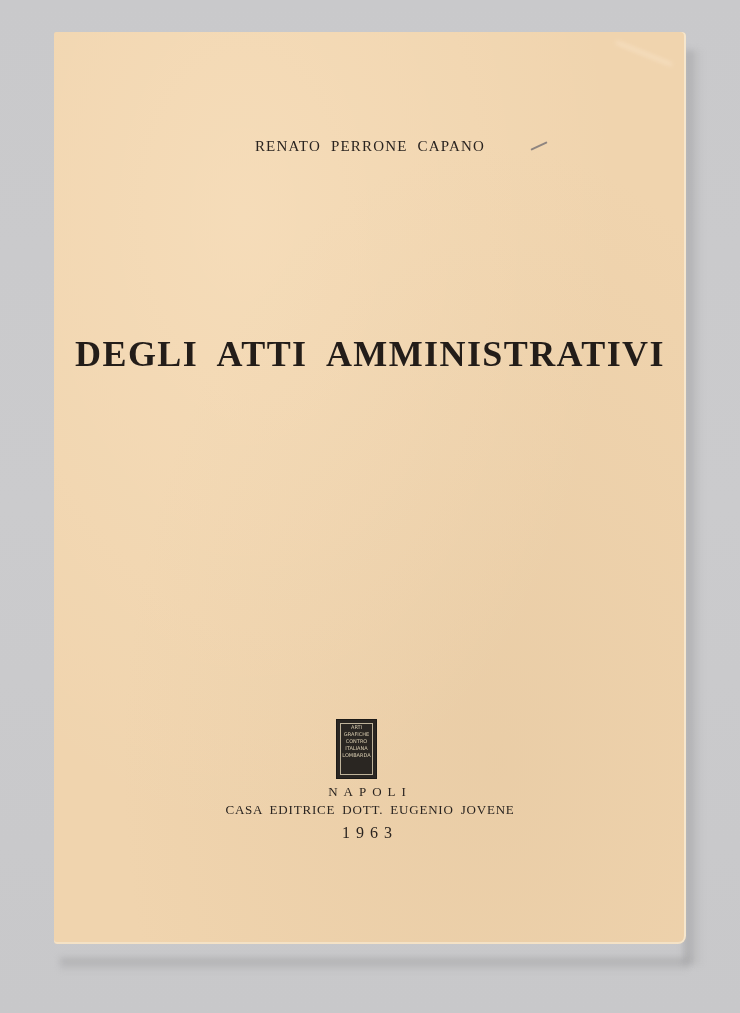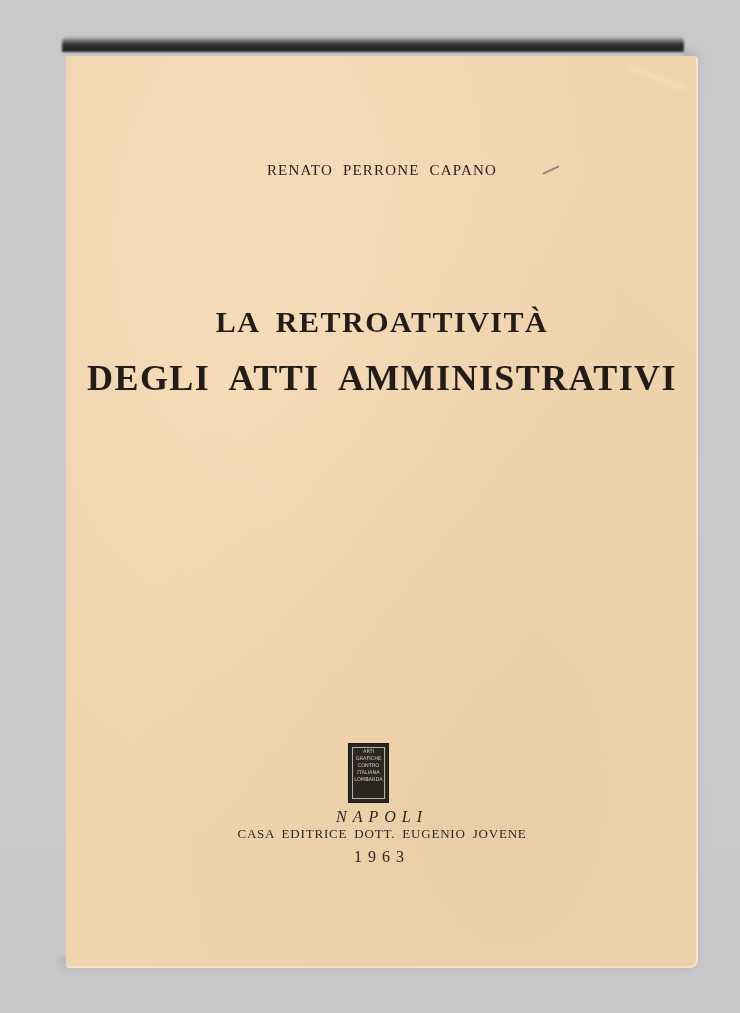--- a/index.html
+++ b/index.html
@@ -19,38 +19,37 @@
     position: absolute; left: 684px; top: 50px; width: 18px; height: 915px;
     background: linear-gradient(90deg, rgba(150,150,152,0.6), rgba(200,200,202,0));
     filter: blur(3px);
   }
   .shadow-bottom {
     position: absolute; left: 60px; top: 958px; width: 628px; height: 14px;
     background: linear-gradient(180deg, rgba(150,150,152,0.55), rgba(200,200,202,0));
     filter: blur(3px);
   }
   .cover {
-    position: absolute; left: 54px; top: 56px; width: 632px; height: 912px;
+    position: absolute; left: 54px; top: 32px; width: 632px; height: 912px;
     background:
       radial-gradient(ellipse at 30% 20%, rgba(255,235,205,0.35), rgba(255,235,205,0) 60%),
       radial-gradient(ellipse at 70% 80%, rgba(215,185,145,0.25), rgba(215,185,145,0) 60%),
       #f0d4ae;
     border-radius: 2px 4px 8px 3px;
     box-shadow: inset -2px 0 0 #f6e6cc, inset 0 -2px 0 #f4e2c6;
-    margin-left: 12px;
   }
   .txt {
     position: absolute; left: 0; width: 100%; text-align: center;
     color: #2a2420; white-space: nowrap;
   }
   .author { top: 106px; font-size: 15px; letter-spacing: 1.2px; word-spacing: 5px; }
   .title1 { top: 249px; font-size: 30px; font-weight: bold; letter-spacing: 1.5px; word-spacing: 8px; color: #231d19; }
   .title2 { top: 301px; font-size: 36px; font-weight: bold; letter-spacing: 1.4px; word-spacing: 10px; color: #231d19; }
   .edition { top: 409px; font-size: 13.5px; letter-spacing: 1px; word-spacing: 6px; }
-  .city { top: 752px; font-size: 16px; letter-spacing: 6px; font-style: italic; }
+  .city { top: 752px; font-size: 13px; letter-spacing: 6px; }
   .publisher { top: 770px; font-size: 13px; letter-spacing: 0.8px; word-spacing: 3px; }
   .year { top: 792px; font-size: 16px; letter-spacing: 6px; }
   .logo {
     position: absolute; left: 282px; top: 687px; width: 39px; height: 58px;
     background: #2a2622; border: 1px solid #1c1a17;
   }
   .logo-inner {
     position: absolute; inset: 3px; border: 1px solid #bfb39a;
     font-family: "DejaVu Sans", sans-serif; font-size: 5px; color: #d8ccb0;
     text-align: center; line-height: 7px;
@@ -72,21 +71,20 @@
 <div class="shadow-top"></div>
 <div class="shadow-right"></div>
 <div class="shadow-bottom"></div>
 
 <div class="cover">
   <div class="crease"></div>
 
   <div class="txt author">RENATO PERRONE CAPANO</div>
   <div class="pen-mark"></div>
 
-  <div class="txt title1">LA RETROATTIVITÀ</div>
   <div class="txt title2">DEGLI ATTI AMMINISTRATIVI</div>
 
 
   <div class="logo">
     <div class="logo-inner">
       <span>ARTI</span>
       <span>GRAFICHE</span>
       <span>CONTRO</span>
       <span>ITALIANA</span>
       <span>LOMBARDA</span>

